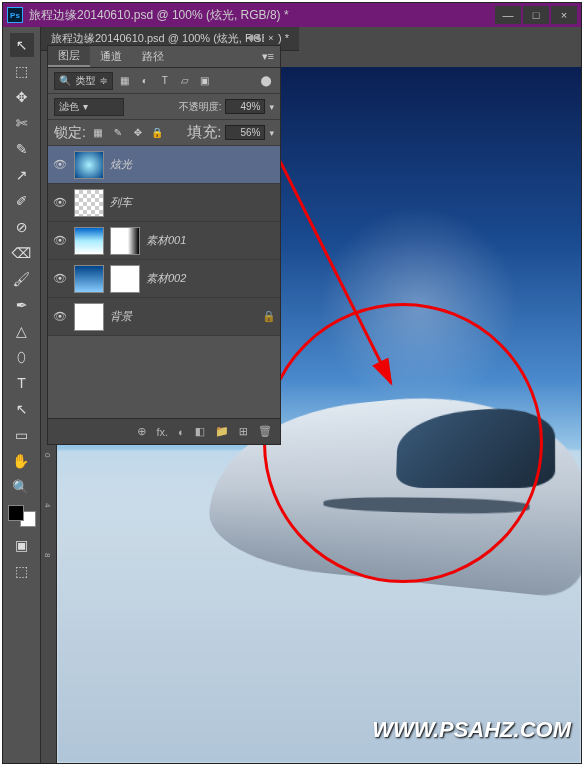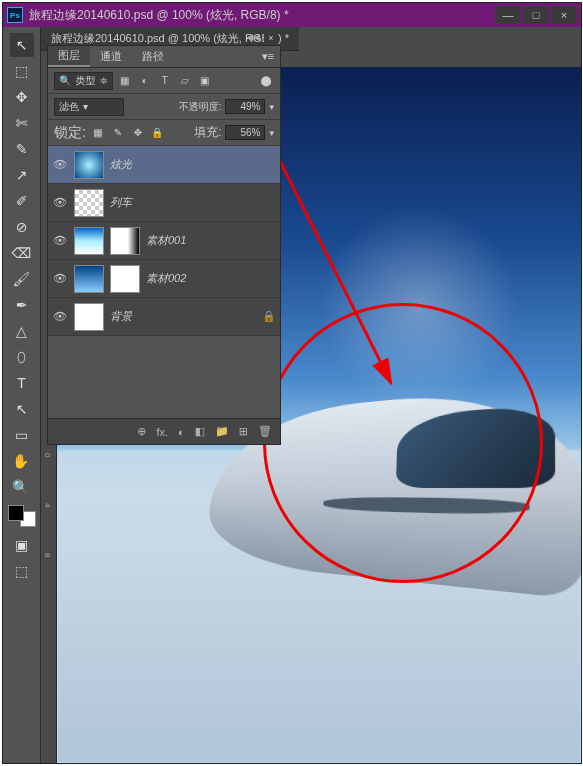--- a/index.html
+++ b/index.html
@@ -104,20 +104,21 @@
     </div>
     <div class="tool">▣</div>
     <div class="tool">⬚</div>
   </div>
 
 
   <div class="canvas">
     <div class="sky-streak"></div>
     <div class="clouds"></div>
     <div class="train"></div>
+    <div class="watermark">WWW.PSAHZ.COM</div>
   </div>
 
   <div class="ruler-v">
     <span style="top:10px">0</span>
     <span style="top:60px">4</span>
     <span style="top:110px">8</span>
   </div>
 
   <div class="panel">
     <div class="arrow-collapse">◀◀</div>
@@ -142,21 +143,21 @@
       <span style="margin-left:auto;font-size:10px">不透明度:</span>
       <span class="val">49%</span>
       <span style="font-size:9px">▾</span>
     </div>
     <div class="prow">
       <span style="font-size:14px">锁定:</span>
       <span class="mini-icon">▦</span>
       <span class="mini-icon">✎</span>
       <span class="mini-icon">✥</span>
       <span class="mini-icon">🔒</span>
-      <span style="margin-left:auto;font-size:12px">填充:</span>
+      <span style="margin-left:auto;font-size:15px">填充:</span>
       <span class="val">56%</span>
       <span style="font-size:9px">▾</span>
     </div>
 
     <div class="layers">
       <div class="layer sel">
         <span class="eye">👁</span>
         <div class="thumb glow"></div>
         <span class="lname">炫光</span>
       </div>

